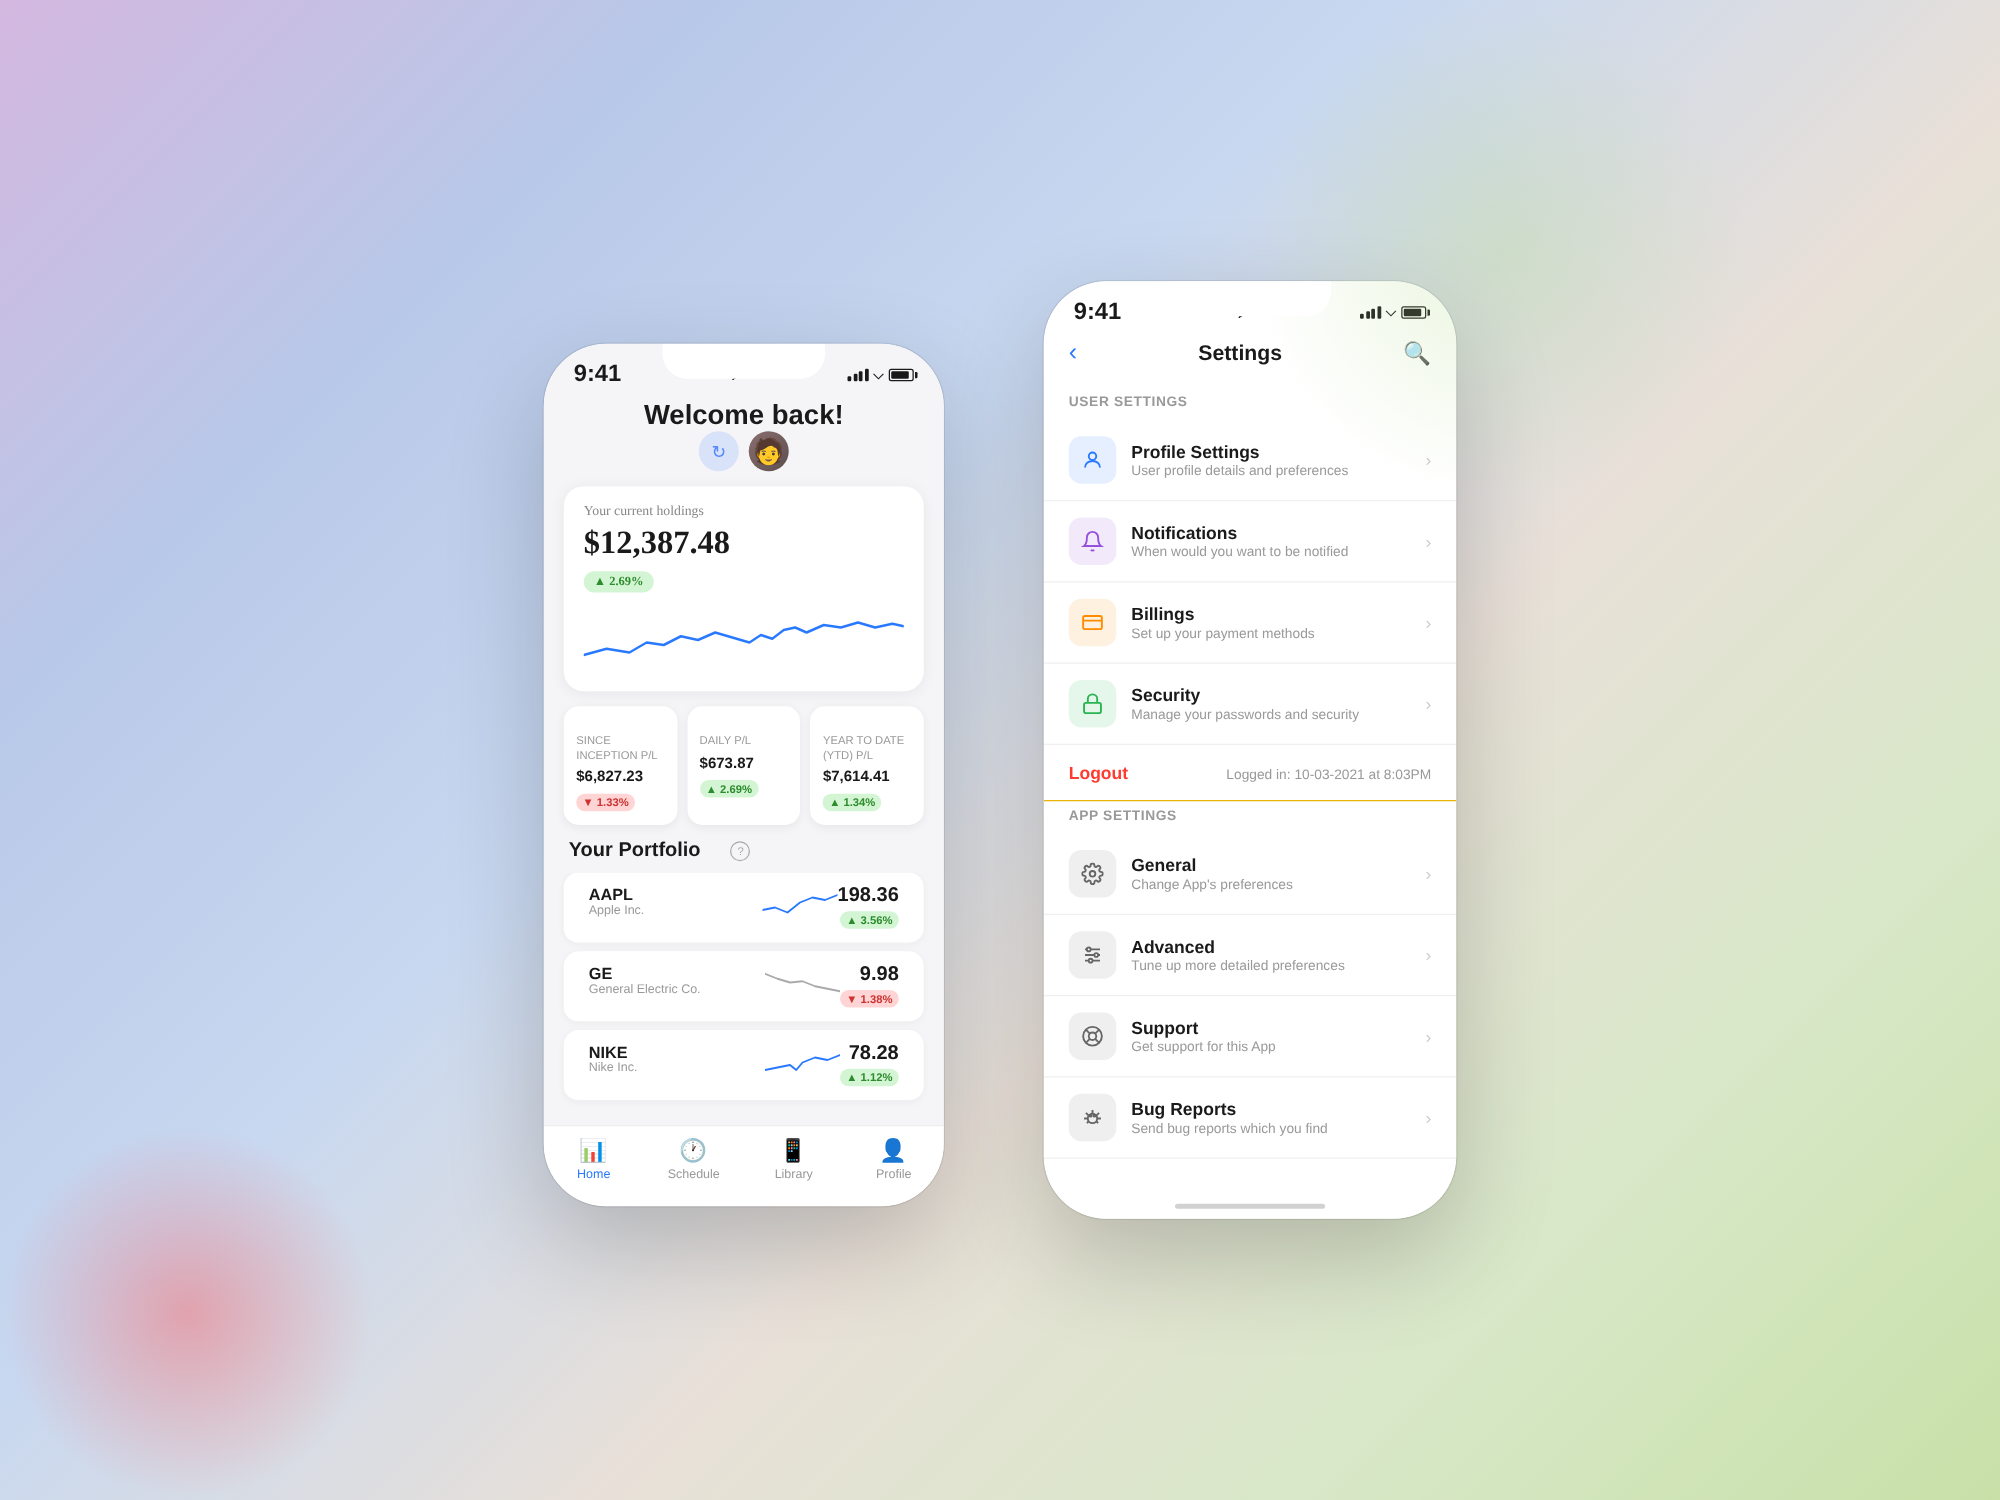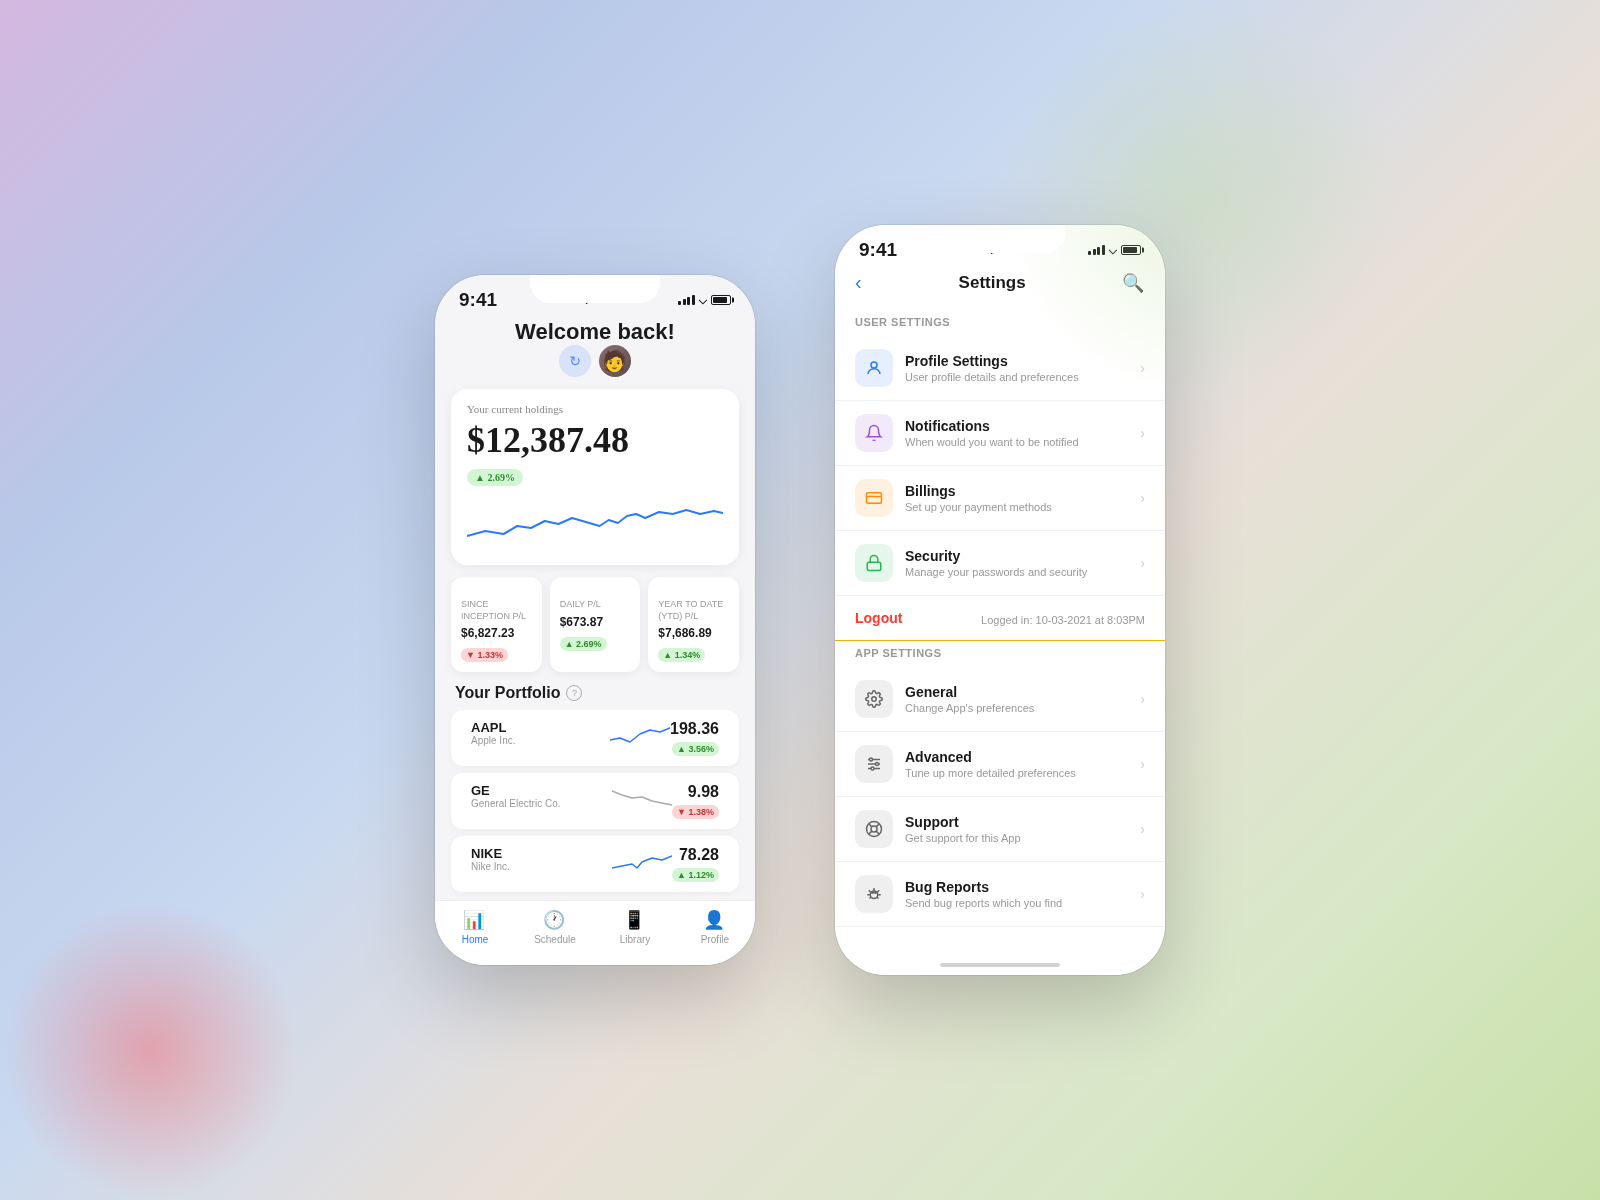--- a/index.html
+++ b/index.html
@@ -156,21 +156,21 @@
     
     .holdings-card {
       margin: 0 16px 12px;
       background: white;
       border-radius: 16px;
       padding: 14px 16px;
       box-shadow: 0 2px 12px rgba(0,0,0,0.06);
       font-family: Liberation Serif, serif;
     }
     .holdings-label { font-size: 11px; color: #888; margin-bottom: 4px; }
-    .holdings-amount { font-size: 36px; font-weight: 700; color: #1a1a1a; margin-bottom: 6px; }
+    .holdings-amount { font-size: 26px; font-weight: 700; color: #1a1a1a; margin-bottom: 6px; }
     .change-badge {
       display: inline-flex;
       align-items: center;
       gap: 3px;
       background: #d4f5d4;
       color: #2d8c2d;
       font-size: 10px;
       font-weight: 600;
       padding: 3px 8px;
       border-radius: 20px;
@@ -207,21 +207,21 @@
       gap: 2px;
     }
     .negative { background: #ffd4d4; color: #cc3333; }
     .positive { background: #d4f5d4; color: #2d8c2d; }
 
     
     .portfolio-header {
       padding: 0 20px 8px;
       display: flex;
       align-items: center;
-      gap: 6px;
+      gap: 24px;
     }
     .portfolio-title { font-size: 16px; font-weight: 700; color: #1a1a1a; }
     .portfolio-info {
       width: 16px; height: 16px;
       border: 1.5px solid #aaa;
       border-radius: 50%;
       display: flex; align-items: center; justify-content: center;
       font-size: 9px; color: #aaa;
     }
     .stock-list { flex: 1; overflow: hidden; }
@@ -388,21 +388,21 @@
         <div class="stat-value">$6,827.23</div>
         <span class="stat-change negative">▼ 1.33%</span>
       </div>
       <div class="stat-card">
         <div class="stat-label">DAILY P/L</div>
         <div class="stat-value">$673.87</div>
         <span class="stat-change positive">▲ 2.69%</span>
       </div>
       <div class="stat-card">
         <div class="stat-label">YEAR TO DATE (YTD) P/L</div>
-        <div class="stat-value">$7,686.89</div>
+        <div class="stat-value">$7,614.41</div>
         <span class="stat-change positive">▲ 1.34%</span>
       </div>
     </div>
 
     <div class="portfolio-header">
       <span class="portfolio-title">Your Portfolio</span>
       <div class="portfolio-info">?</div>
     </div>
 
     <div class="stock-list">

